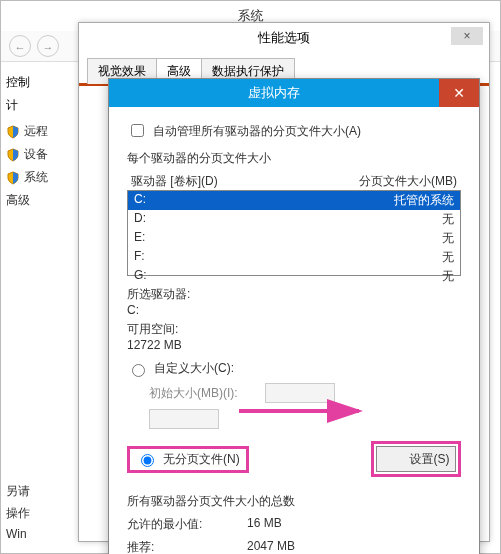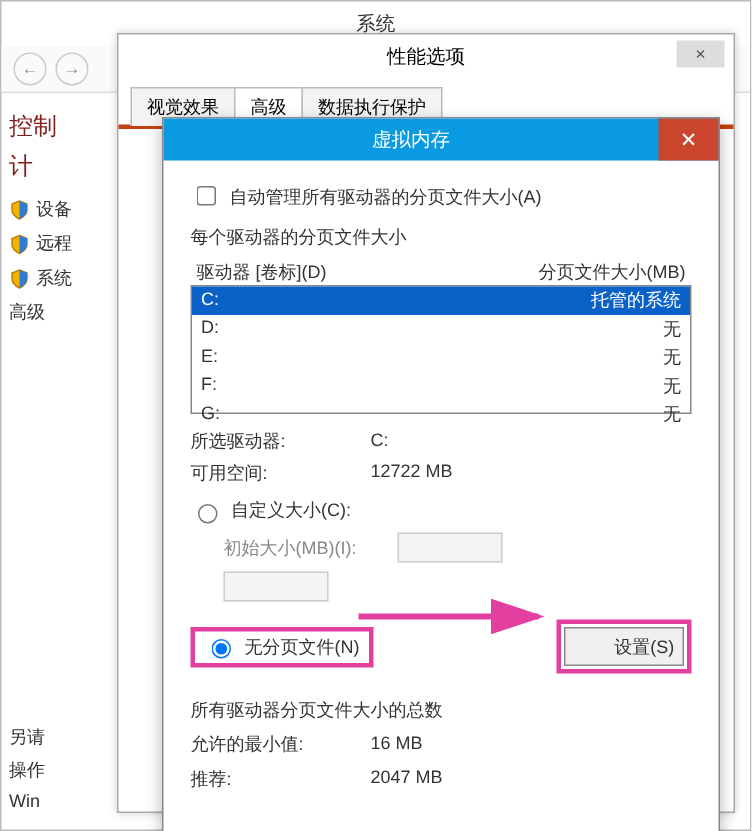--- a/index.html
+++ b/index.html
@@ -2,21 +2,21 @@
 <html><head>
 <meta charset="utf-8">
 <style>
 * { box-sizing: border-box; font-family: "Microsoft YaHei", "Segoe UI", sans-serif; }
 body { margin: 0; width: 501px; height: 554px; background: #fff; overflow: hidden; position: relative; font-size: 12px; }
 .bg-window { position: absolute; top: 0; left: 0; right: 0; height: 554px; background: #fff; border: 1px solid #bbb; }
 .bg-title { text-align: center; padding: 6px 0; font-size: 13px; color: #333; }
 .bg-toolbar { display: flex; align-items: center; padding: 4px 8px; border-bottom: 1px solid #ddd; background: #fafafa; gap:6px; }
 .bg-nav { width:22px; height:22px; border:1px solid #ccc; border-radius:50%; display:flex; align-items:center; justify-content:center; color:#888; font-size:11px; }
 .left-col { position: absolute; left: 0; top: 68px; width: 80px; padding: 6px 0 0 6px; }
-.left-tabs { font-size:16px; color:#7f1d1d; margin-bottom:6px; }
+.left-tabs { font-size:12px; color:#000000; margin-bottom:6px; }
 .left-item { display:flex; align-items:center; gap:4px; font-size:12px; color:#333; padding:3px 0; }
 .shield { width:14px; height:14px; }
 .perf-window { position:absolute; left:78px; top:22px; width:412px; height:520px; background:#fff; border:1px solid #aaa; box-shadow:0 0 6px rgba(0,0,0,.2); }
 .perf-title { text-align:center; padding:6px 17px; font-size:13px; position:relative; }
 .perf-close { position:absolute; right:6px; top:4px; width:32px; height:18px; background:#ddd; color:#555; display:flex; align-items:center; justify-content:center; font-size:12px; }
 .perf-tabs { display:flex; padding:0 8px; margin-top:4px; gap:0; border-bottom:3px solid #c2410c; }
 .perf-tab { padding:4px 10px; border:1px solid #bbb; border-bottom:none; background:#f3f3f3; font-size:12px; margin-right:-1px; position:relative; top:1px; }
 .perf-tab.active { background:#fff; }
 .vm-window { position:absolute; left:108px; top:78px; width:372px; height:528px; background:#fff; border:1px solid #888; box-shadow:0 3px 10px rgba(0,0,0,.3); }
 .vm-titlebar { display:flex; height:28px; background:#0a9ae1; color:#fff; align-items:center; }
@@ -25,21 +25,21 @@
 .vm-body { padding:14px 18px 10px 18px; color:#333; font-size:12px; }
 .chk-row { display:flex; align-items:flex-end; gap:6px; margin-bottom:10px; }
 .chk-row input { width:13px; height:13px; }
 .section-label { margin:4px 0 6px 0; }
 .drive-head { display:flex; padding:0 4px; }
 .drive-head .h1 { flex:1; }
 .drive-list { border:1px solid #888; border-top:1px solid #888; height:86px; background:#fff; font-size:12px; }
 .drive-row { display:flex; padding:1px 6px; }
 .drive-row .c1 { flex:1; }
 .drive-row.sel { background:#0a62c9; color:#fff; }
-.kv { display:flex; margin-top:10px; }
+.kv { display:flex; margin-top:10px;flex-direction:column; }
 .kv .k { width:120px; }
 .radio-row { display:flex; align-items:center; gap:6px; margin-top:8px; }
 .radio-row input { width:13px; height:13px; }
 .sub-row { display:flex; align-items:center; gap:16px; margin:6px 0 0 22px; color:#888; }
 .sub-row .lbl { width:100px; }
 .fake-input { width:70px; height:20px; border:1px solid #ccc; background:#f4f4f4; }
 .set-row { display:flex; align-items:center; margin-top:12px; }
 .set-row .left { display:flex; align-items:center; gap:6px; }
 .set-btn { width:80px; height:26px; border:1px solid #888; background:#f0f0f0; display:flex; align-items:center; justify-content:center; font-size:12px;padding-left:27px; }
 .highlight-box { border:3px solid #e23fa0; padding:2px 6px; }
@@ -62,28 +62,28 @@
 </div>
 
 <div class="left-col">
   <div class="left-tabs">控制</div>
   <div class="left-tabs">计</div>
   <div class="left-item">
     <svg class="shield" viewBox="0 0 14 14">
         <path d="M7 1 L12 3 V7 C12 10 9 12 7 13 C5 12 2 10 2 7 V3 Z" fill="#f3b200" stroke="#c08000"></path>
         <path d="M7 1 L12 3 V7 C12 10 9 12 7 13 V1 Z" fill="#2e7cd6"></path>
       </svg>
-    <span>设备</span>
+    <span>远程</span>
   </div>
   <div class="left-item">
     <svg class="shield" viewBox="0 0 14 14">
         <path d="M7 1 L12 3 V7 C12 10 9 12 7 13 C5 12 2 10 2 7 V3 Z" fill="#f3b200" stroke="#c08000"></path>
         <path d="M7 1 L12 3 V7 C12 10 9 12 7 13 V1 Z" fill="#2e7cd6"></path>
       </svg>
-    <span>远程</span>
+    <span>设备</span>
   </div>
   <div class="left-item">
     <svg class="shield" viewBox="0 0 14 14">
         <path d="M7 1 L12 3 V7 C12 10 9 12 7 13 C5 12 2 10 2 7 V3 Z" fill="#f3b200" stroke="#c08000"></path>
         <path d="M7 1 L12 3 V7 C12 10 9 12 7 13 V1 Z" fill="#2e7cd6"></path>
       </svg>
     <span>系统</span>
   </div>
   <div class="left-item">
     <span>高级</span>

